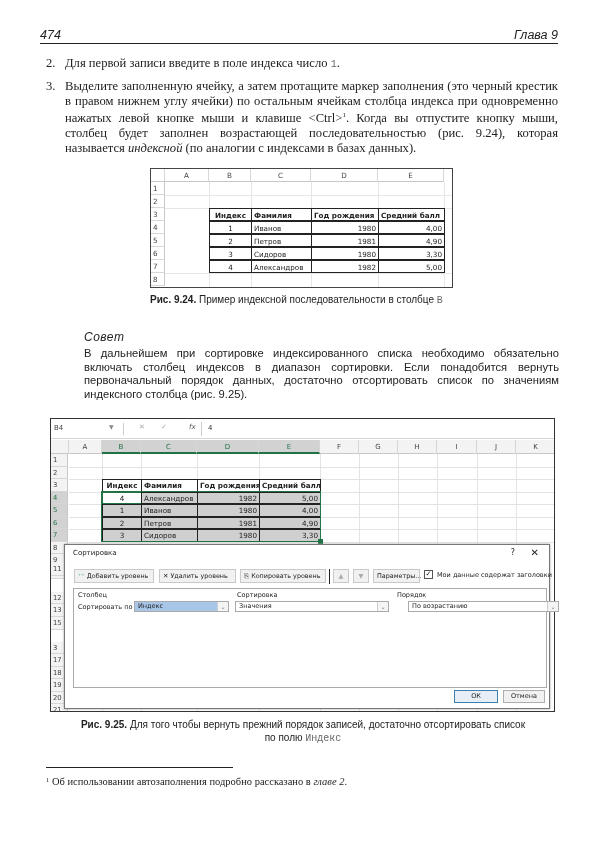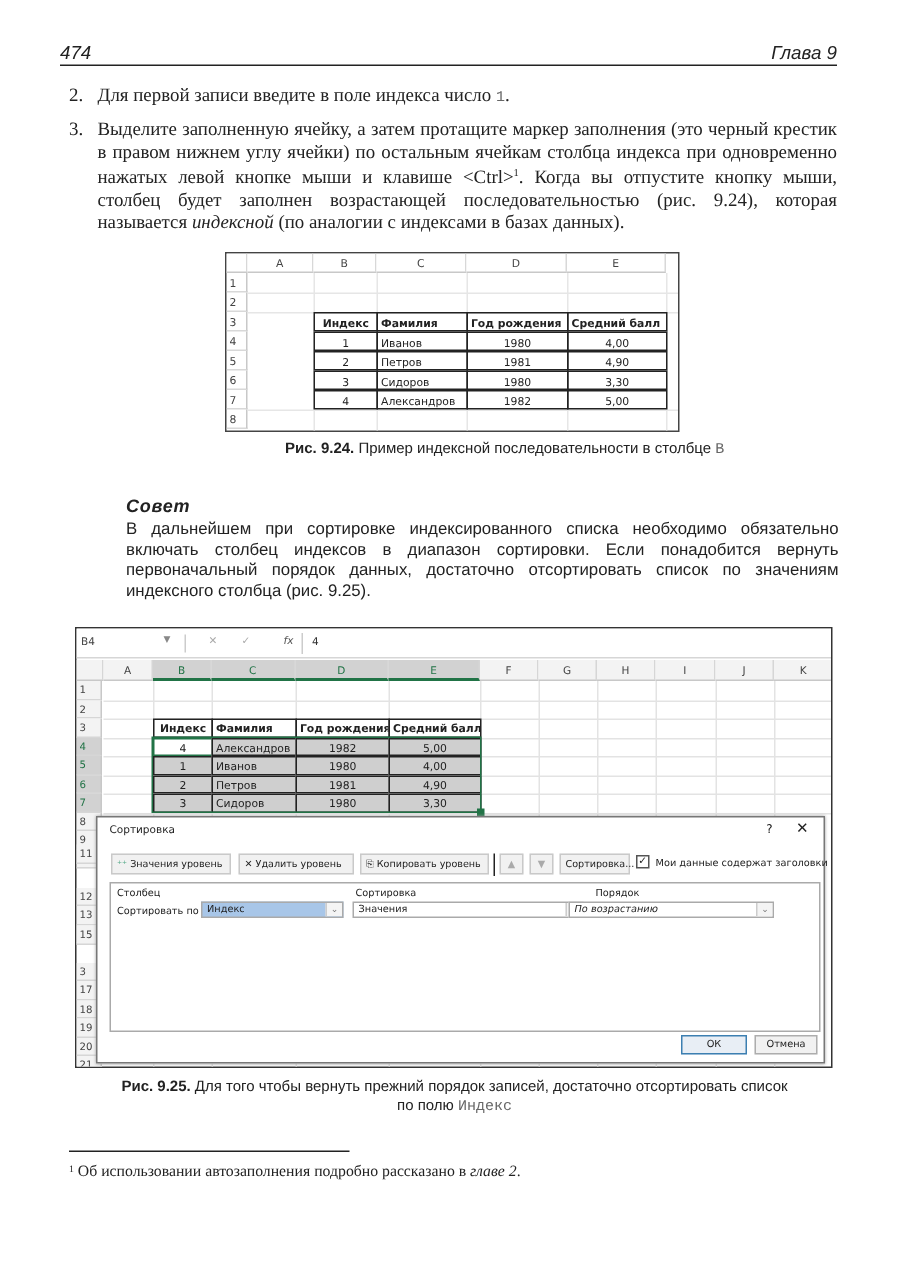--- a/index.html
+++ b/index.html
@@ -17,29 +17,29 @@
   .mono { font-family: "Liberation Mono", monospace; font-size: 10px; color: #666; }
   sup { font-size: 7px; }
 
   
   .xl1 { position: absolute; left: 150px; top: 168px; width: 303px; height: 120px; border: 1px solid #444; background: #fff; font-family: "DejaVu Sans", sans-serif; font-size: 7.2px; overflow: hidden; }
   .xl1 .colh { position: absolute; top: 0; height: 13px; border-right: 1px solid #d8d8d8; border-bottom: 1px solid #c8c8c8; background: #fff; text-align: center; line-height: 13px; color: #444; }
   .xl1 .rowh { position: absolute; left: 0; width: 14px; height: 13px; border-bottom: 1px solid #d8d8d8; border-right: 1px solid #c8c8c8; padding-left: 2px; line-height: 13px; color: #444; }
   .xl1 .gline { position: absolute; background: #e6e6e6; }
   .cell { position: absolute; height: 13px; line-height: 13px; padding: 0 2px; white-space: nowrap; overflow: hidden; }
   .bd { border: 1px solid #222; }
-  .r { text-align: center; }
+  .r { text-align: right; }
   .c { text-align: center; }
   .b { font-weight: bold; }
 
   .cap { position: absolute; font-family: "Liberation Sans", sans-serif; font-size: 10px; color: #222; }
   .cap b { font-weight: bold; }
 
   
-  .tip-h { position: absolute; left: 84px; top: 330px; font-family: "Liberation Sans", sans-serif; font-weight: bold; font-style: italic; font-size: 12px; letter-spacing: 0.5px; }
+  .tip-h { position: absolute; left: 84px; top: 330px; font-family: "Liberation Sans", sans-serif; font-weight: normal; font-style: italic; font-size: 12px; letter-spacing: 0.5px; }
   .tip-t { position: absolute; left: 84px; top: 347px; width: 475px; font-family: "Liberation Sans", sans-serif; font-size: 11.2px; line-height: 13.7px; text-align: justify; }
 
   
   .xl2 { position: absolute; left: 50px; top: 418px; width: 505px; height: 294px; border: 1.5px solid #333; background: #fff; font-family: "DejaVu Sans", sans-serif; font-size: 7px; overflow: hidden; }
   .fbar { position: absolute; left: 0; top: 0; width: 100%; height: 20px; background: #fff; border-bottom: 1px solid #d6d6d6; }
   .fbar .nm { position: absolute; left: 3px; top: 5px; width: 58px; height: 11px; color: #444; }
   .fbar .arr { position: absolute; left: 58px; top: 4px; color: #888; font-size: 6px; }
   .fbar .sep { position: absolute; left: 72px; top: 4px; width: 1px; height: 12px; background: #ccc; }
   .fbar .ic { position: absolute; top: 4px; color: #aaa; }
   .fbar .fx { position: absolute; left: 138px; top: 4px; color: #555; font-style: italic; }
@@ -138,21 +138,21 @@
   <div class="cell bd" style="left:100px;top:78px;width:61px;">Сидоров</div>
   <div class="cell bd r" style="left:160px;top:78px;width:68px;">1980</div>
   <div class="cell bd r" style="left:227px;top:78px;width:67px;">3,30</div>
 
   <div class="cell bd c" style="left:58px;top:91px;width:43px;">4</div>
   <div class="cell bd" style="left:100px;top:91px;width:61px;">Александров</div>
   <div class="cell bd r" style="left:160px;top:91px;width:68px;">1982</div>
   <div class="cell bd r" style="left:227px;top:91px;width:67px;">5,00</div>
 </div>
 
-<div class="cap" style="left:150px;top:294px;margin-left:40px;">
+<div class="cap" style="left:150px;top:294px;">
   <b>Рис. 9.24.</b><span> Пример индексной последовательности в столбце </span><span class="mono">B</span>
 </div>
 
 <div class="tip-h">Совет</div>
 <div class="tip-t">В дальнейшем при сортировке индексированного списка необходимо обязательно включать столбец индексов в диапазон сортировки. Если понадобится вернуть первоначальный порядок данных, достаточно отсортировать список по значениям индексного столбца (рис. 9.25).</div>
 
 <div class="xl2">
   <div class="fbar">
     <span class="nm">B4</span>
     <span class="arr">▼</span>
@@ -244,45 +244,45 @@
 
   <div style="position:absolute;left:50px;top:72px;width:220px;height:51px;border:1.5px solid #217346;"></div>
   <div style="position:absolute;left:267px;top:120px;width:5px;height:5px;background:#217346;"></div>
 </div>
 
 <div class="dlg">
   <span class="title">Сортировка</span>
   <span class="help">?</span>
   <span class="close">✕</span>
 
-  <div class="tbtn" style="left:9px;width:80px;"><span style="color:#5a8;">⁺⁺ </span><span>Значения уровень</span></div>
+  <div class="tbtn" style="left:9px;width:80px;"><span style="color:#5a8;">⁺⁺ </span><span>Добавить уровень</span></div>
   <div class="tbtn" style="left:94px;width:77px;"><span>✕ </span><span>Удалить уровень</span></div>
   <div class="tbtn" style="left:175px;width:86px;"><span>⎘ </span><span>Копировать уровень</span></div>
   <div class="vsep" style="left:264px;"></div>
   <div class="tbtn dis" style="left:268px;width:16px;text-align:center;"><span>▲</span></div>
   <div class="tbtn dis" style="left:288px;width:16px;text-align:center;"><span>▼</span></div>
-  <div class="tbtn" style="left:308px;width:47px;">Сортировка...</div>
+  <div class="tbtn" style="left:308px;width:47px;">Параметры...</div>
   <div class="chk">✓</div>
   <span class="chk-l">Мои данные содержат заголовки</span>
 
   <div class="grid">
     <span class="gh" style="left:4px;">Столбец</span>
     <span class="gh" style="left:163px;">Сортировка</span>
     <span class="gh" style="left:323px;">Порядок</span>
     <span class="gh" style="left:4px;top:14px;">Сортировать по</span>
 
     <div class="sel2 hl" style="left:60px;width:95px;">
       <span>Индекс</span>
       <span class="dd">⌄</span>
     </div>
     <div class="sel2" style="left:161px;width:154px;">
       <span>Значения</span>
       <span class="dd">⌄</span>
     </div>
-    <div class="sel2" style="left:305px;width:137px;font-style:italic;">
+    <div class="sel2" style="left:334px;width:151px;">
       <span>По возрастанию</span>
       <span class="dd">⌄</span>
     </div>
   </div>
 
   <div class="okb">ОК</div>
   <div class="canb">Отмена</div>
 </div>
 
 <div class="cap" style="left:74px;top:718px;width:458px;text-align:center;line-height:13px;">

